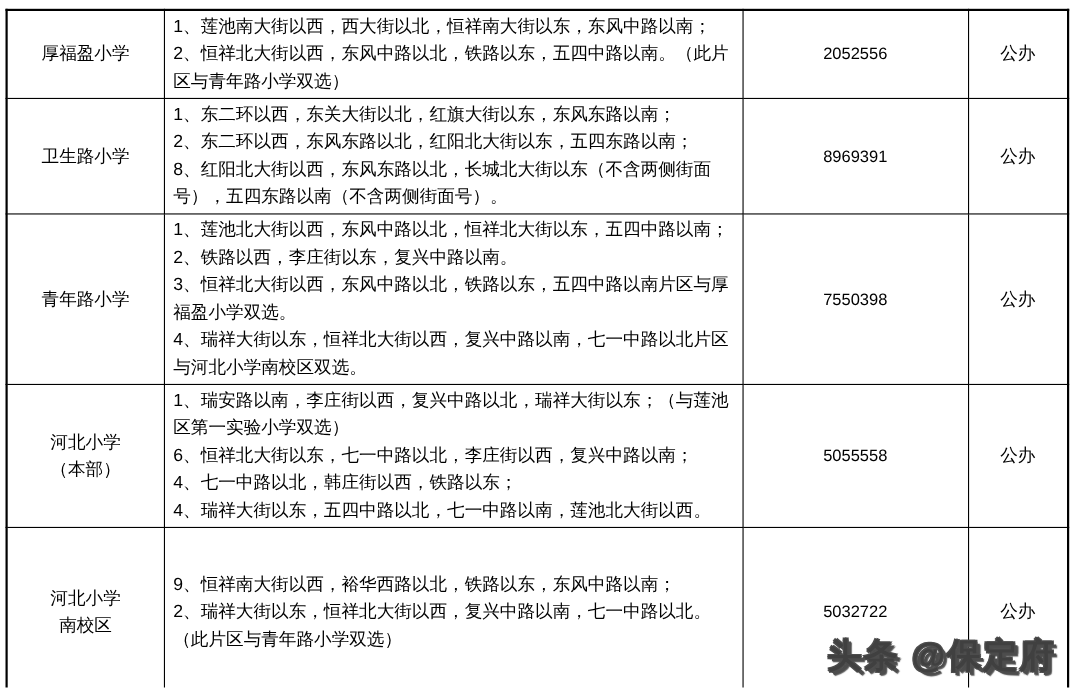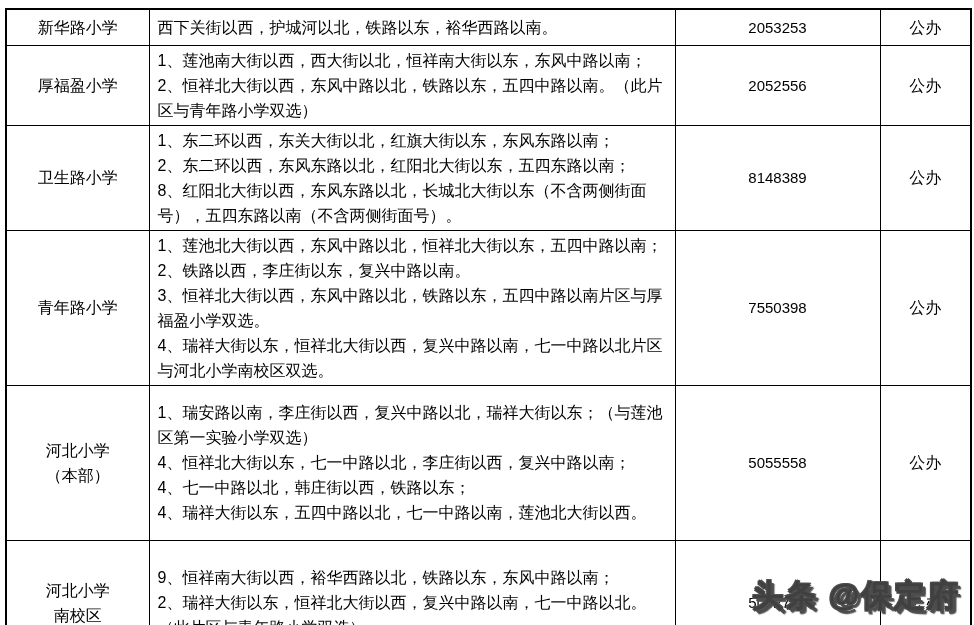--- a/index.html
+++ b/index.html
@@ -87,49 +87,39 @@
 <table class="school-table">
   <colgroup>
     <col class="c-school">
     <col class="c-district">
     <col class="c-phone">
     <col class="c-type">
   </colgroup>
   <tbody>
       <tr>
     <td class="cell-school">
-          <div>新华路小学</div>
-        </td>
-    <td class="cell-district">
-          <div>西下关街以西，护城河以北，铁路以东，裕华西路以南。</div>
-        </td>
-    <td class="cell-phone">2053253</td>
-    <td class="cell-type">公办</td>
-  </tr>
-      <tr>
-    <td class="cell-school">
           <div>厚福盈小学</div>
         </td>
     <td class="cell-district">
           <div>1、莲池南大街以西，西大街以北，恒祥南大街以东，东风中路以南；</div>
           <div>2、恒祥北大街以西，东风中路以北，铁路以东，五四中路以南。（此片区与青年路小学双选）</div>
         </td>
     <td class="cell-phone">2052556</td>
     <td class="cell-type">公办</td>
   </tr>
       <tr>
     <td class="cell-school">
           <div>卫生路小学</div>
         </td>
     <td class="cell-district">
           <div>1、东二环以西，东关大街以北，红旗大街以东，东风东路以南；</div>
           <div>2、东二环以西，东风东路以北，红阳北大街以东，五四东路以南；</div>
           <div>8、红阳北大街以西，东风东路以北，长城北大街以东（不含两侧街面号），五四东路以南（不含两侧街面号）。</div>
         </td>
-    <td class="cell-phone">8148389</td>
+    <td class="cell-phone">8969391</td>
     <td class="cell-type">公办</td>
   </tr>
       <tr>
     <td class="cell-school">
           <div>青年路小学</div>
         </td>
     <td class="cell-district">
           <div>1、莲池北大街以西，东风中路以北，恒祥北大街以东，五四中路以南；</div>
           <div>2、铁路以西，李庄街以东，复兴中路以南。</div>
           <div>3、恒祥北大街以西，东风中路以北，铁路以东，五四中路以南片区与厚福盈小学双选。</div>
@@ -138,21 +128,21 @@
     <td class="cell-phone">7550398</td>
     <td class="cell-type">公办</td>
   </tr>
       <tr>
     <td class="cell-school">
           <div>河北小学</div>
           <div>（本部）</div>
         </td>
     <td class="cell-district">
           <div>1、瑞安路以南，李庄街以西，复兴中路以北，瑞祥大街以东；（与莲池区第一实验小学双选）</div>
-          <div>4、恒祥北大街以东，七一中路以北，李庄街以西，复兴中路以南；</div>
+          <div>6、恒祥北大街以东，七一中路以北，李庄街以西，复兴中路以南；</div>
           <div>4、七一中路以北，韩庄街以西，铁路以东；</div>
           <div>4、瑞祥大街以东，五四中路以北，七一中路以南，莲池北大街以西。</div>
         </td>
     <td class="cell-phone">5055558</td>
     <td class="cell-type">公办</td>
   </tr>
       <tr>
     <td class="cell-school">
           <div>河北小学</div>
           <div>南校区</div>

